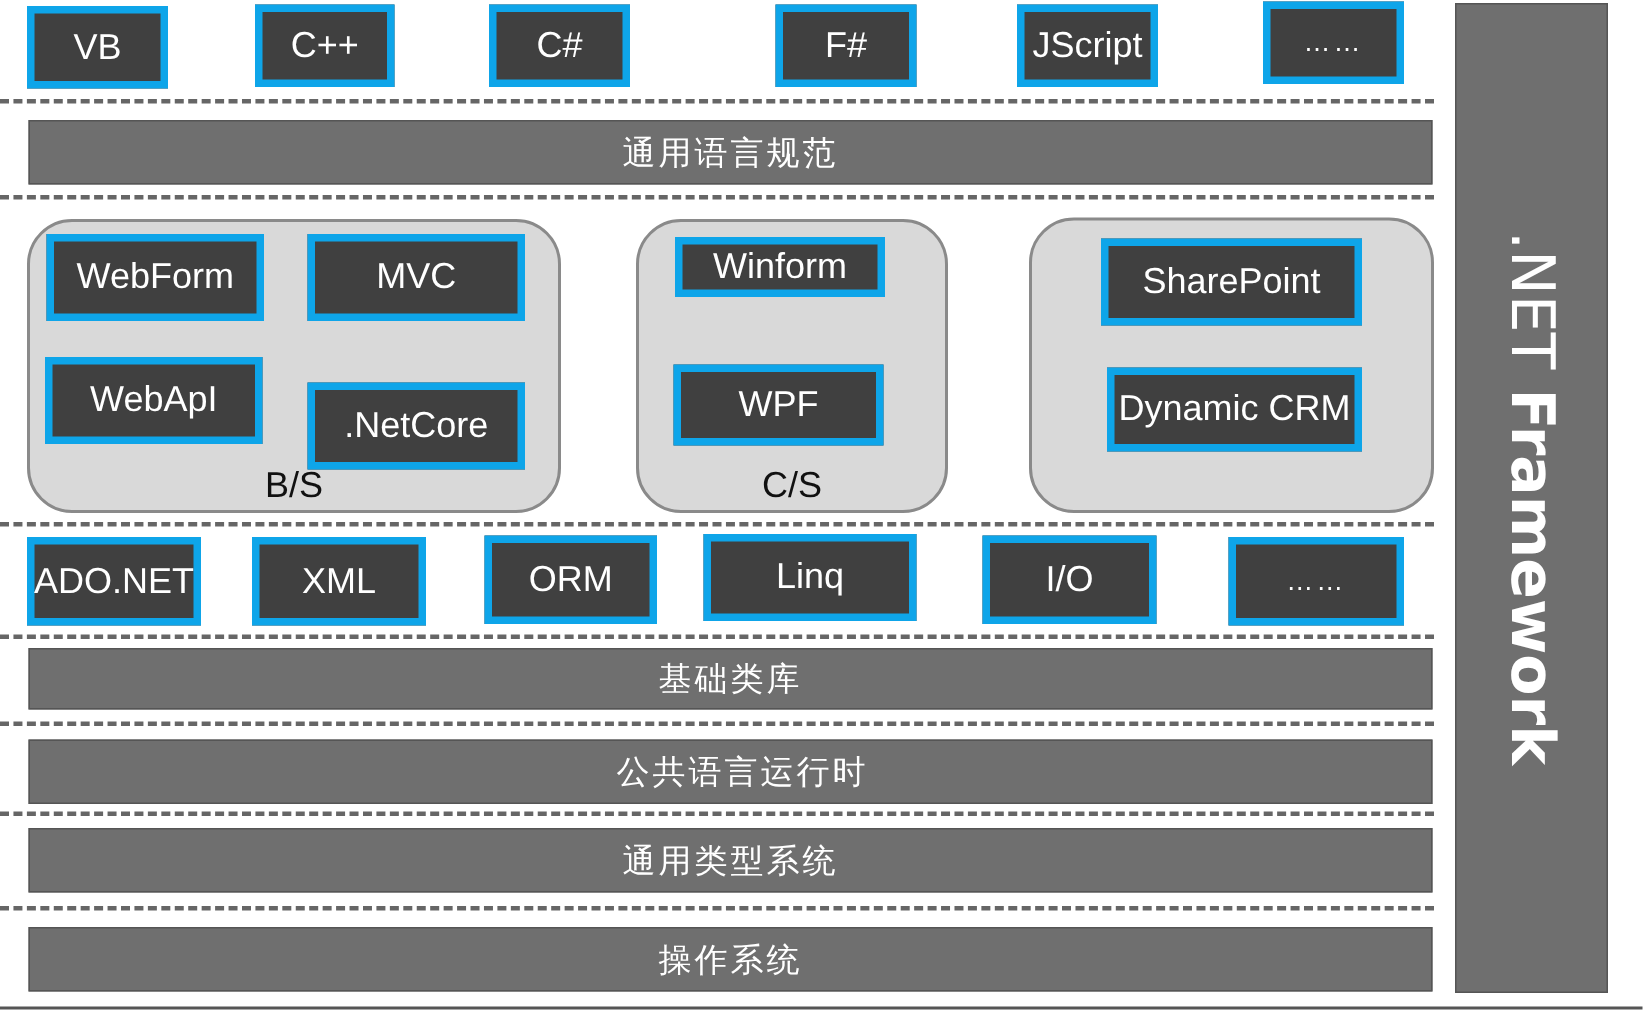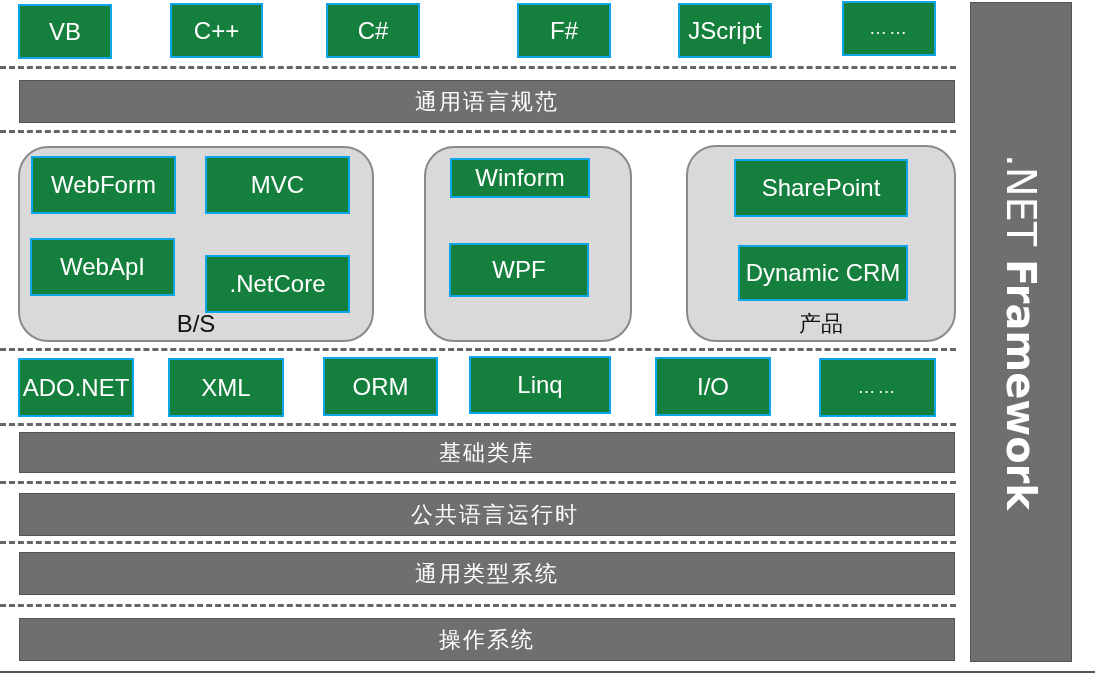--- a/index.html
+++ b/index.html
@@ -1,18 +1,18 @@
 <!DOCTYPE html>
 <html><head>
 <meta charset="utf-8">
 <style>
   html, body { margin:0; padding:0; background:#ffffff; }
   body { width:1100px; height:675px; position:relative; overflow:hidden;
          font-family:"Liberation Sans", sans-serif; }
-  .box { position:absolute; background:#15803d; border:2px solid #0ea5e9; box-sizing:border-box;
+  .box { position:absolute; background:#404040; border:5px solid #0ea5e9; box-sizing:border-box;
          color:#ffffff; display:flex; align-items:center; justify-content:center;
          font-size:24px; white-space:nowrap; }
   .bar { position:absolute; left:19px; width:936px; background:#6f6f6f; border:1px solid #555;
          box-sizing:border-box; color:#fff; display:flex; align-items:center; justify-content:center;
          font-family:"DejaVu Sans", sans-serif; font-size:22px; letter-spacing:2px; }
   .dash { position:absolute; left:0; width:956px; height:0; border-top:3px dashed #666; }
   .group { position:absolute; background:#d9d9d9; border:2px solid #8a8a8a; border-radius:30px; box-sizing:border-box;padding-left:42px; }
   .group-label { position:absolute; left:0; right:0; text-align:center; color:#111; font-size:24px; }
   .side { position:absolute; left:970px; top:2px; width:102px; height:660px; background:#6f6f6f;
           border:1px solid #555; box-sizing:border-box; }
@@ -68,30 +68,30 @@
   <div class="group-label" style="top:162px;">B/S</div>
 </div>
 
 <div class="group" style="left:424px;top:146px;width:208px;height:196px;">
   <div class="box" style="left:24px;top:10px;width:140px;height:40px;">
       <span>Winform</span>
     </div>
   <div class="box" style="left:23px;top:95px;width:140px;height:54px;">
       <span>WPF</span>
     </div>
+  <div class="group-label" style="top:162px;">C/S</div>
 </div>
 
 <div class="group" style="left:686px;top:145px;width:270px;height:197px;">
   <div class="box" style="left:46px;top:12px;width:174px;height:58px;">
       <span>SharePoint</span>
     </div>
   <div class="box" style="left:50px;top:98px;width:170px;height:56px;">
       <span>Dynamic CRM</span>
     </div>
-  <div class="group-label" style="top:162px;font-family:'DejaVu Sans',sans-serif;font-size:22px;">产品</div>
 </div>
 
 <div class="dash" style="top:348px;"></div>
 
 <div class="box" style="left:18px;top:358px;width:116px;height:59px;">
     <span>ADO.NET</span>
   </div>
 <div class="box" style="left:168px;top:358px;width:116px;height:59px;">
     <span>XML</span>
   </div>

